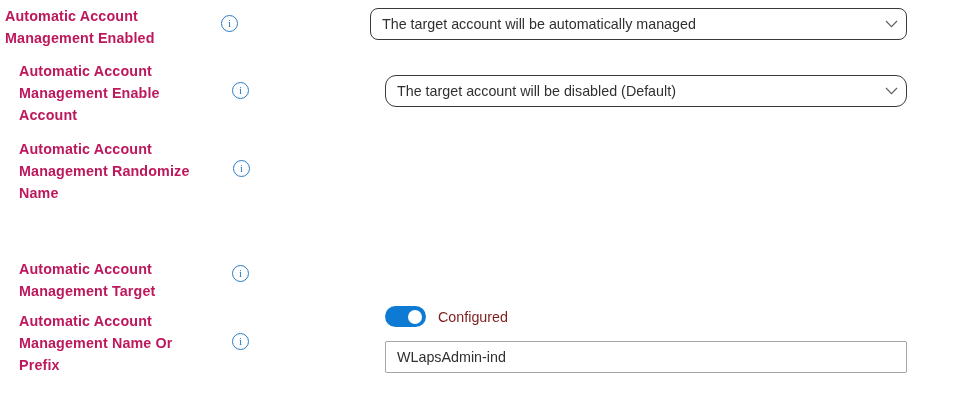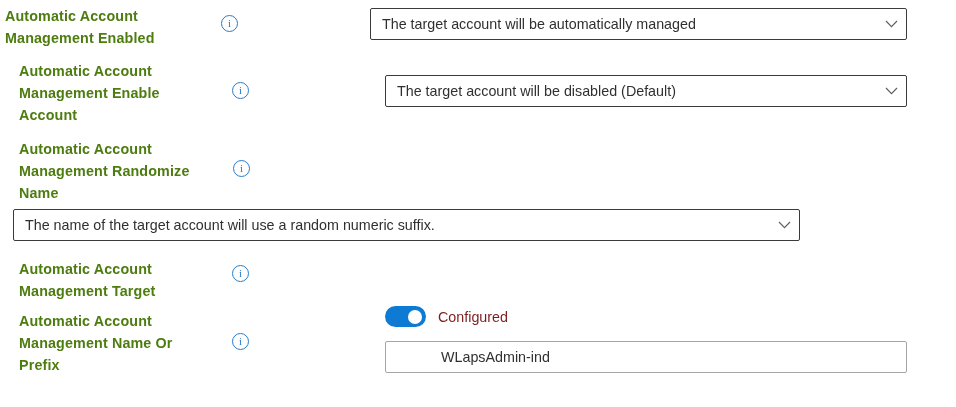--- a/index.html
+++ b/index.html
@@ -18,21 +18,21 @@
   .form-root {
     position: absolute;
     inset: 0;
   }
 
   
   .setting-label {
     position: absolute;
     font-size: 14.3px;
     font-weight: 700;
-    color: #4d7c0f;
+    color: #be185d;
     line-height: 22px;
     letter-spacing: 0.01em;
     white-space: pre-line;
   }
 
   
   .info-icon {
     position: absolute;
     width: 17px; height: 17px;
     border-radius: 50%;
@@ -82,21 +82,20 @@
 
   
   .text-input {
     position: absolute;
     height: 32px;
     border: 1px solid #a7a6a5;
     background: #ffffff;
     border-radius: 2px;
     display: flex;
     align-items: center;
-    padding-left: 44px;
   }
   .text-input .ti-text {
     padding-left: 11px;
     font-size: 14.3px;
     color: #313031;
     line-height: 18px;
     white-space: nowrap;
     overflow: hidden;
   }
 
@@ -134,62 +133,54 @@
 
 <div class="form-root">
 
   <div class="setting-label" style="left:5px; top:5px; width:205px;">Automatic Account
 Management Enabled</div>
 
   <div class="info-icon" style="left:221px; top:15px;">
       <span>i</span>
     </div>
 
-  <div class="dropdown" style="left:370px; top:8px; width:537px;">
+  <div class="dropdown" style="left:370px; top:8px; width:537px;border-radius:8px;">
     <div class="dd-text">The target account will be automatically managed</div>
     <div class="chev">
       <svg width="13" height="8" viewBox="0 0 13 8" aria-hidden="true">
         <path d="M1 1 L6.5 6.6 L12 1" fill="none" stroke="#605e5c" stroke-width="1.15"></path>
       </svg>
     </div>
   </div>
 
   <div class="setting-label" style="left:19px; top:60px; width:205px;">Automatic Account
 Management Enable
 Account</div>
 
   <div class="info-icon" style="left:232px; top:82px;">
       <span>i</span>
     </div>
 
-  <div class="dropdown" style="left:385px; top:75px; width:522px;">
+  <div class="dropdown" style="left:385px; top:75px; width:522px;border-radius:11px;">
     <div class="dd-text">The target account will be disabled (Default)</div>
     <div class="chev">
       <svg width="13" height="8" viewBox="0 0 13 8" aria-hidden="true">
         <path d="M1 1 L6.5 6.6 L12 1" fill="none" stroke="#605e5c" stroke-width="1.15"></path>
       </svg>
     </div>
   </div>
 
   <div class="setting-label" style="left:19px; top:138px; width:215px;">Automatic Account
 Management Randomize
 Name</div>
 
   <div class="info-icon" style="left:233px; top:160px;">
       <span>i</span>
     </div>
 
-  <div class="dropdown" style="left:13px; top:209px; width:787px;">
-    <div class="dd-text">The name of the target account will use a random numeric suffix.</div>
-    <div class="chev">
-      <svg width="13" height="8" viewBox="0 0 13 8" aria-hidden="true">
-        <path d="M1 1 L6.5 6.6 L12 1" fill="none" stroke="#605e5c" stroke-width="1.15"></path>
-      </svg>
-    </div>
-  </div>
 
   <div class="setting-label" style="left:19px; top:258px; width:205px;">Automatic Account
 Management Target</div>
 
   <div class="info-icon" style="left:232px; top:265px;">
       <span>i</span>
     </div>
 
 
   <div class="setting-label" style="left:19px; top:310px; width:210px;">Automatic Account

